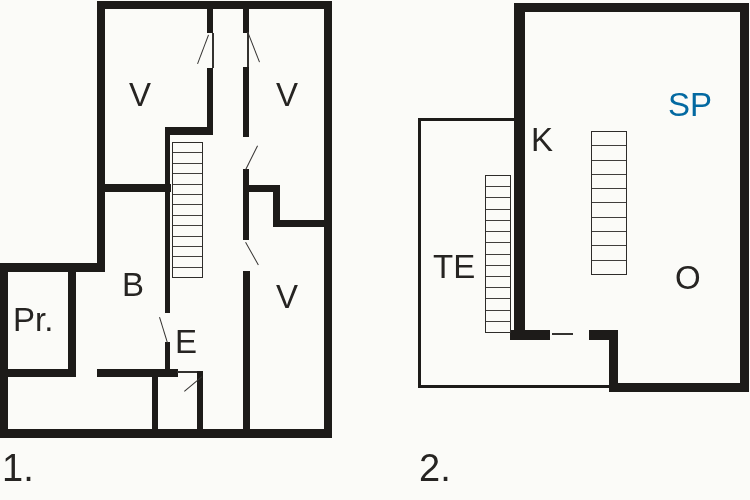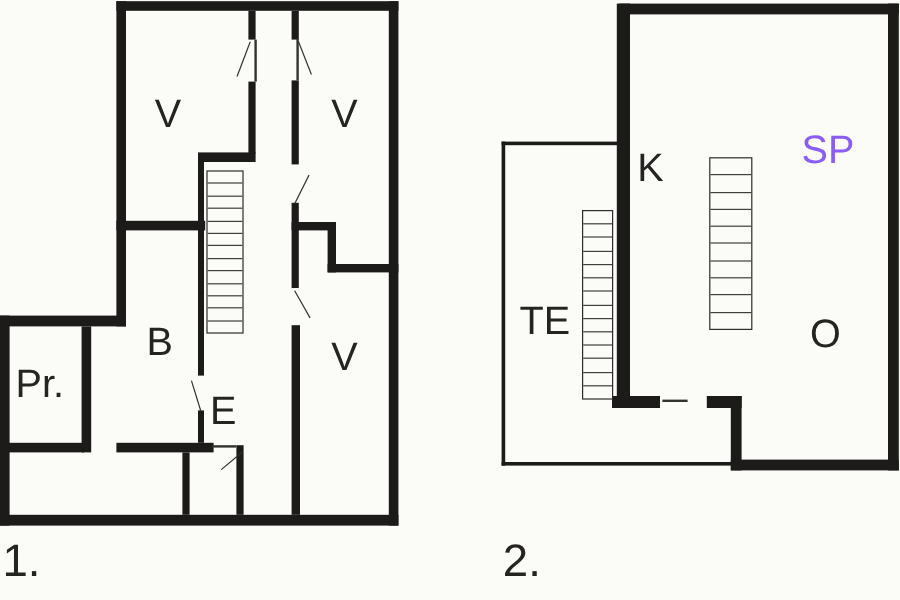--- a/index.html
+++ b/index.html
@@ -130,18 +130,18 @@
         <div class="tread" style="border-bottom: 1.2px solid rgb(64, 62, 60);"></div>
         <div class="tread" style="border-bottom: 1.2px solid rgb(64, 62, 60);"></div>
         <div class="tread" style="border-bottom: 1.2px solid rgb(64, 62, 60);"></div>
         <div class="tread" style="border-bottom: 1.2px solid rgb(64, 62, 60);"></div>
         <div class="tread" style="border-bottom: 1.2px solid rgb(64, 62, 60);"></div>
         <div class="tread" style="border-bottom: 1.2px solid rgb(64, 62, 60);"></div>
         <div class="tread" style="border-bottom: 1.2px solid rgb(64, 62, 60);"></div>
         <div class="tread" style="border-bottom: 1.2px solid rgb(64, 62, 60);"></div>
       </div>
       <div class="room-label" style="left: 531px; top: 123px; color: rgb(38, 36, 34);">K</div>
-      <div class="room-label" style="left: 668px; top: 88px; color: #8b5cf6; margin-top: 20px;">SP</div>
+      <div class="room-label" style="left: 668px; top: 88px; color: #0369a1;">SP</div>
       <div class="room-label" style="left: 433px; top: 250px; color: rgb(38, 36, 34);">TE</div>
       <div class="room-label" style="left: 675px; top: 261px; color: rgb(38, 36, 34);">O</div>
       <div class="plan-number" style="left: 419px; top: 449px; color: rgb(38, 36, 34);">2.</div>
     </div>
   </div>
 
 </body></html>

